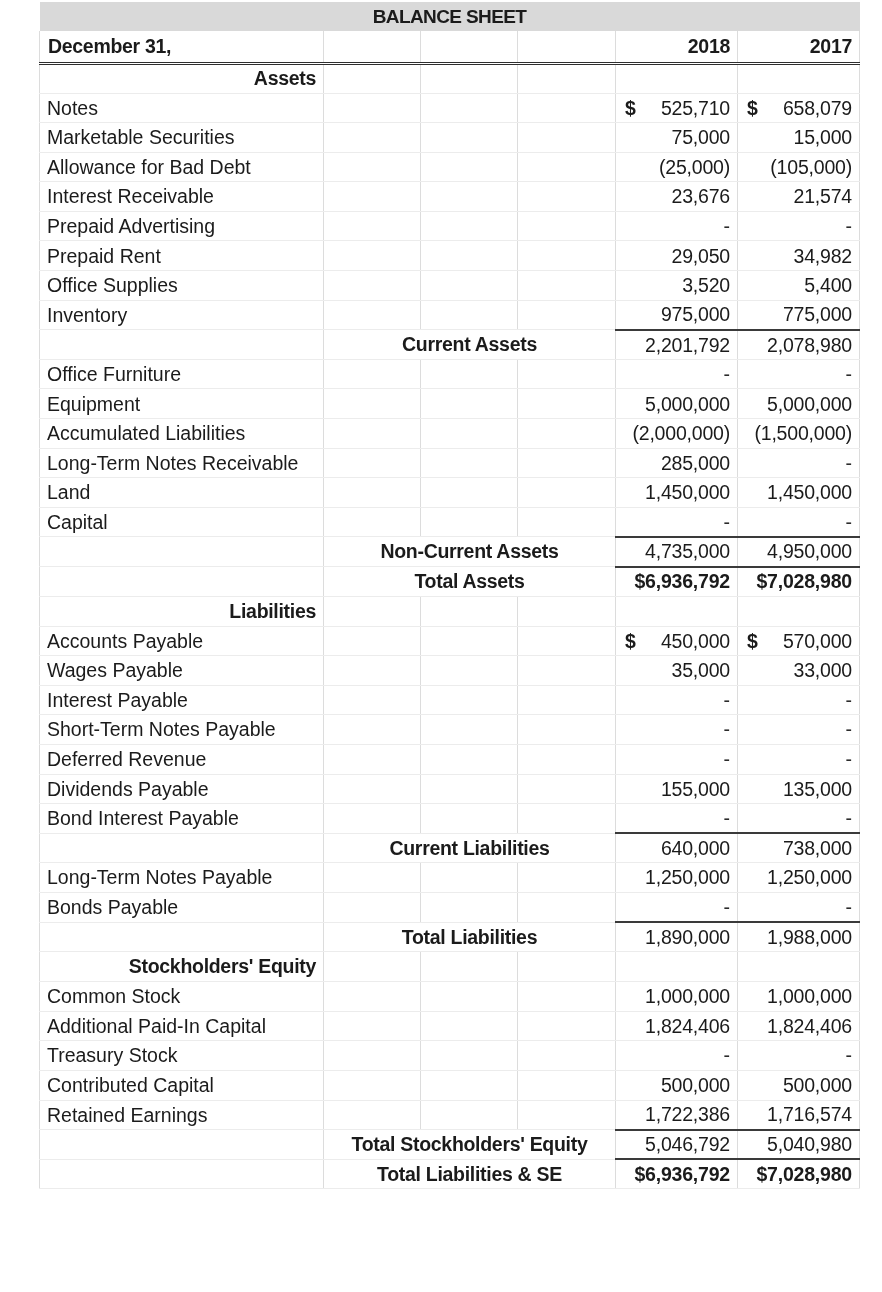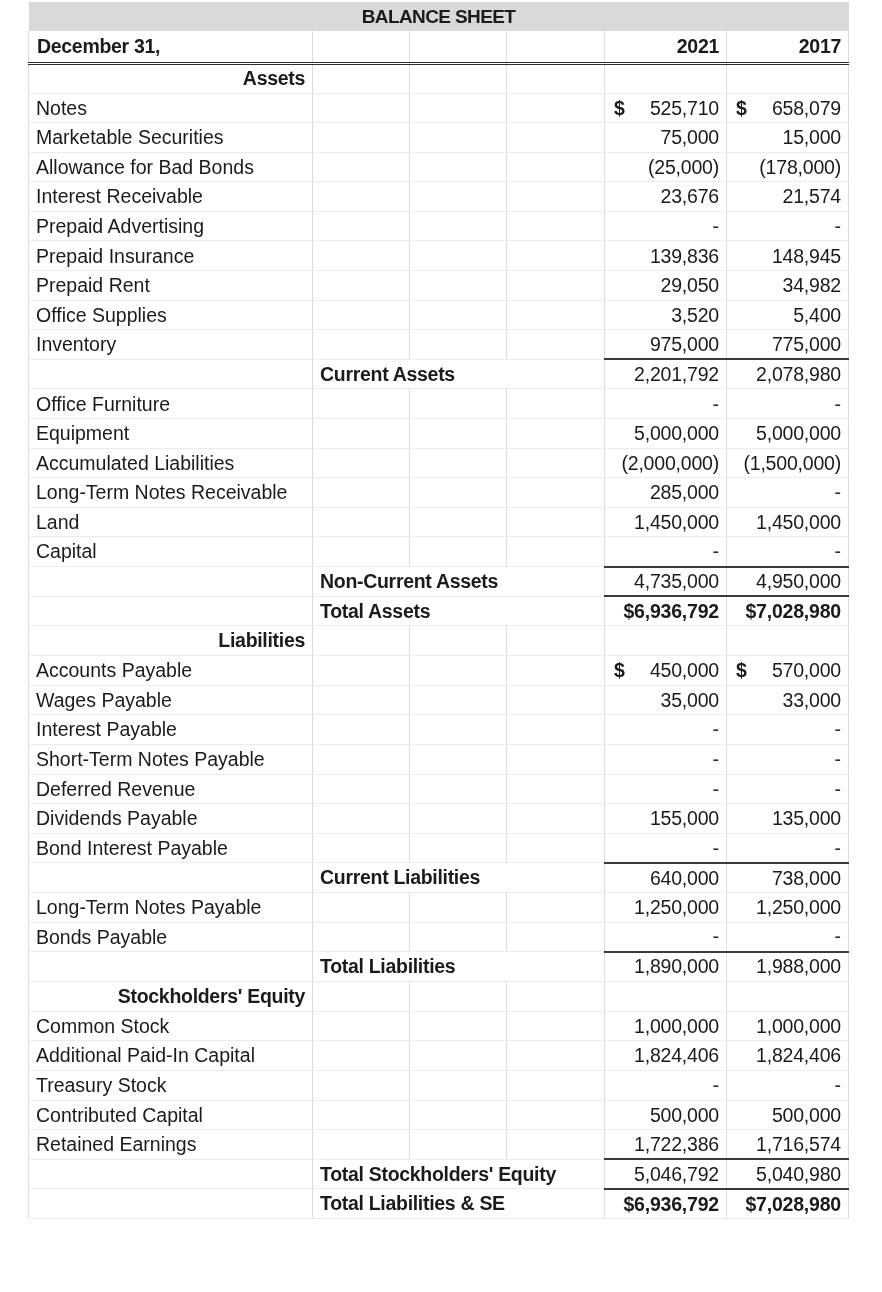--- a/index.html
+++ b/index.html
@@ -17,21 +17,21 @@
 
   #sheet {
     position: relative;
     width: 882px;
     height: 1292px;
     padding: 0;
   }
 
   table.bs {
     position: absolute;
-    left: 28px;
+    left: 39px;
     top: 2px;
     width: 820px;
     border-collapse: collapse;
     table-layout: fixed;
     font-size: 19.5px;
     color: #1b1b1b;
   }
 
   
   col.c-label { width: 284px; }
@@ -94,21 +94,21 @@
 
   
   td.num span.dsign {
     float: left;
     font-weight: bold;
     padding-left: 2px;
   }
 
   
   td.sub-label {
-    text-align: left;
+    text-align: center;
     font-weight: bold;
     letter-spacing: -0.3px;
     padding-right: 9px;
     margin-left: 14px;
   }
 
   
   td.rule-top    { border-top: 2.4px solid #3a3a3a; }
   td.rule-double-bottom {
     border-bottom: 4px double #2b2b2b;
@@ -131,21 +131,21 @@
     </colgroup>
     <tbody id="tbody">
         <tr class="title-row">
           <td colspan="6">BALANCE SHEET</td>
         </tr>
         <tr class="date-row">
           <td class="lbl">December 31,</td>
           <td class="blank-cell"></td>
           <td class="blank-cell"></td>
           <td class="blank-cell"></td>
-          <td class="yr">2021</td>
+          <td class="yr">2018</td>
           <td class="yr">2017</td>
         </tr>
         <tr class="section-row">
           <td class="section-title">Assets</td>
           <td class="blank-cell"></td>
           <td class="blank-cell"></td>
           <td class="blank-cell"></td>
           <td class="blank-cell"></td>
           <td class="blank-cell"></td>
         </tr>
@@ -159,50 +159,42 @@
         </tr>
         <tr>
           <td class="lbl">Marketable Securities</td>
           <td class="blank-cell"></td>
           <td class="blank-cell"></td>
           <td class="blank-cell"></td>
           <td class="num">75,000</td>
           <td class="num">15,000</td>
         </tr>
         <tr>
-          <td class="indent">Allowance for Bad Bonds</td>
+          <td class="indent">Allowance for Bad Debt</td>
           <td class="blank-cell"></td>
           <td class="blank-cell"></td>
           <td class="blank-cell"></td>
           <td class="num">(25,000)</td>
-          <td class="num">(178,000)</td>
+          <td class="num">(105,000)</td>
         </tr>
         <tr>
           <td class="lbl">Interest Receivable</td>
           <td class="blank-cell"></td>
           <td class="blank-cell"></td>
           <td class="blank-cell"></td>
           <td class="num">23,676</td>
           <td class="num">21,574</td>
         </tr>
         <tr>
           <td class="lbl">Prepaid Advertising</td>
           <td class="blank-cell"></td>
           <td class="blank-cell"></td>
           <td class="blank-cell"></td>
           <td class="dash">-</td>
           <td class="dash">-</td>
-        </tr>
-        <tr>
-          <td class="lbl">Prepaid Insurance</td>
-          <td class="blank-cell"></td>
-          <td class="blank-cell"></td>
-          <td class="blank-cell"></td>
-          <td class="num">139,836</td>
-          <td class="num">148,945</td>
         </tr>
         <tr>
           <td class="lbl">Prepaid Rent</td>
           <td class="blank-cell"></td>
           <td class="blank-cell"></td>
           <td class="blank-cell"></td>
           <td class="num">29,050</td>
           <td class="num">34,982</td>
         </tr>
         <tr>

